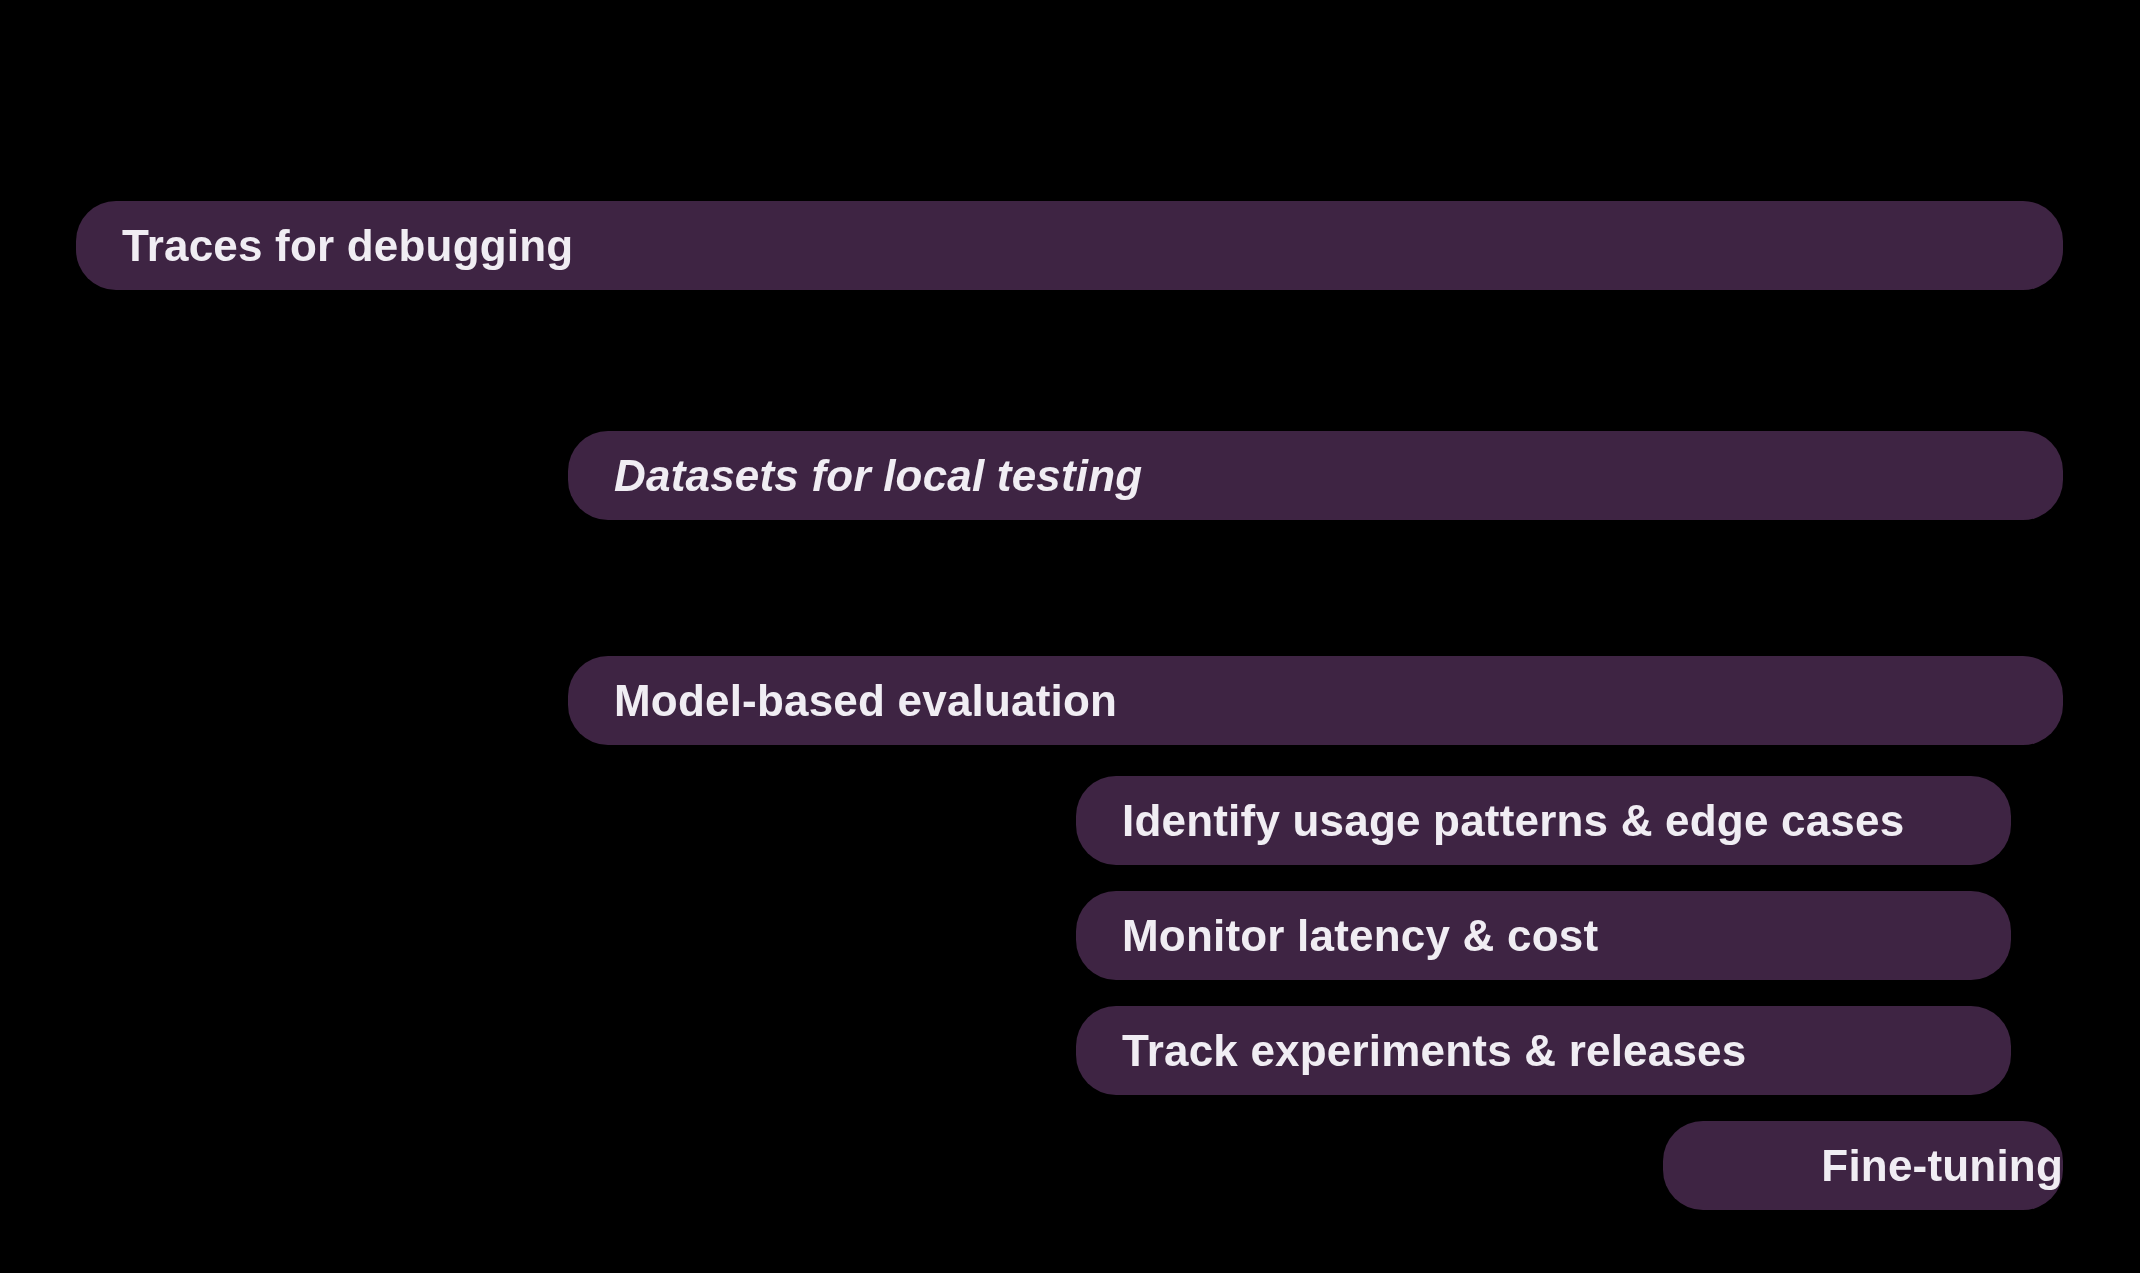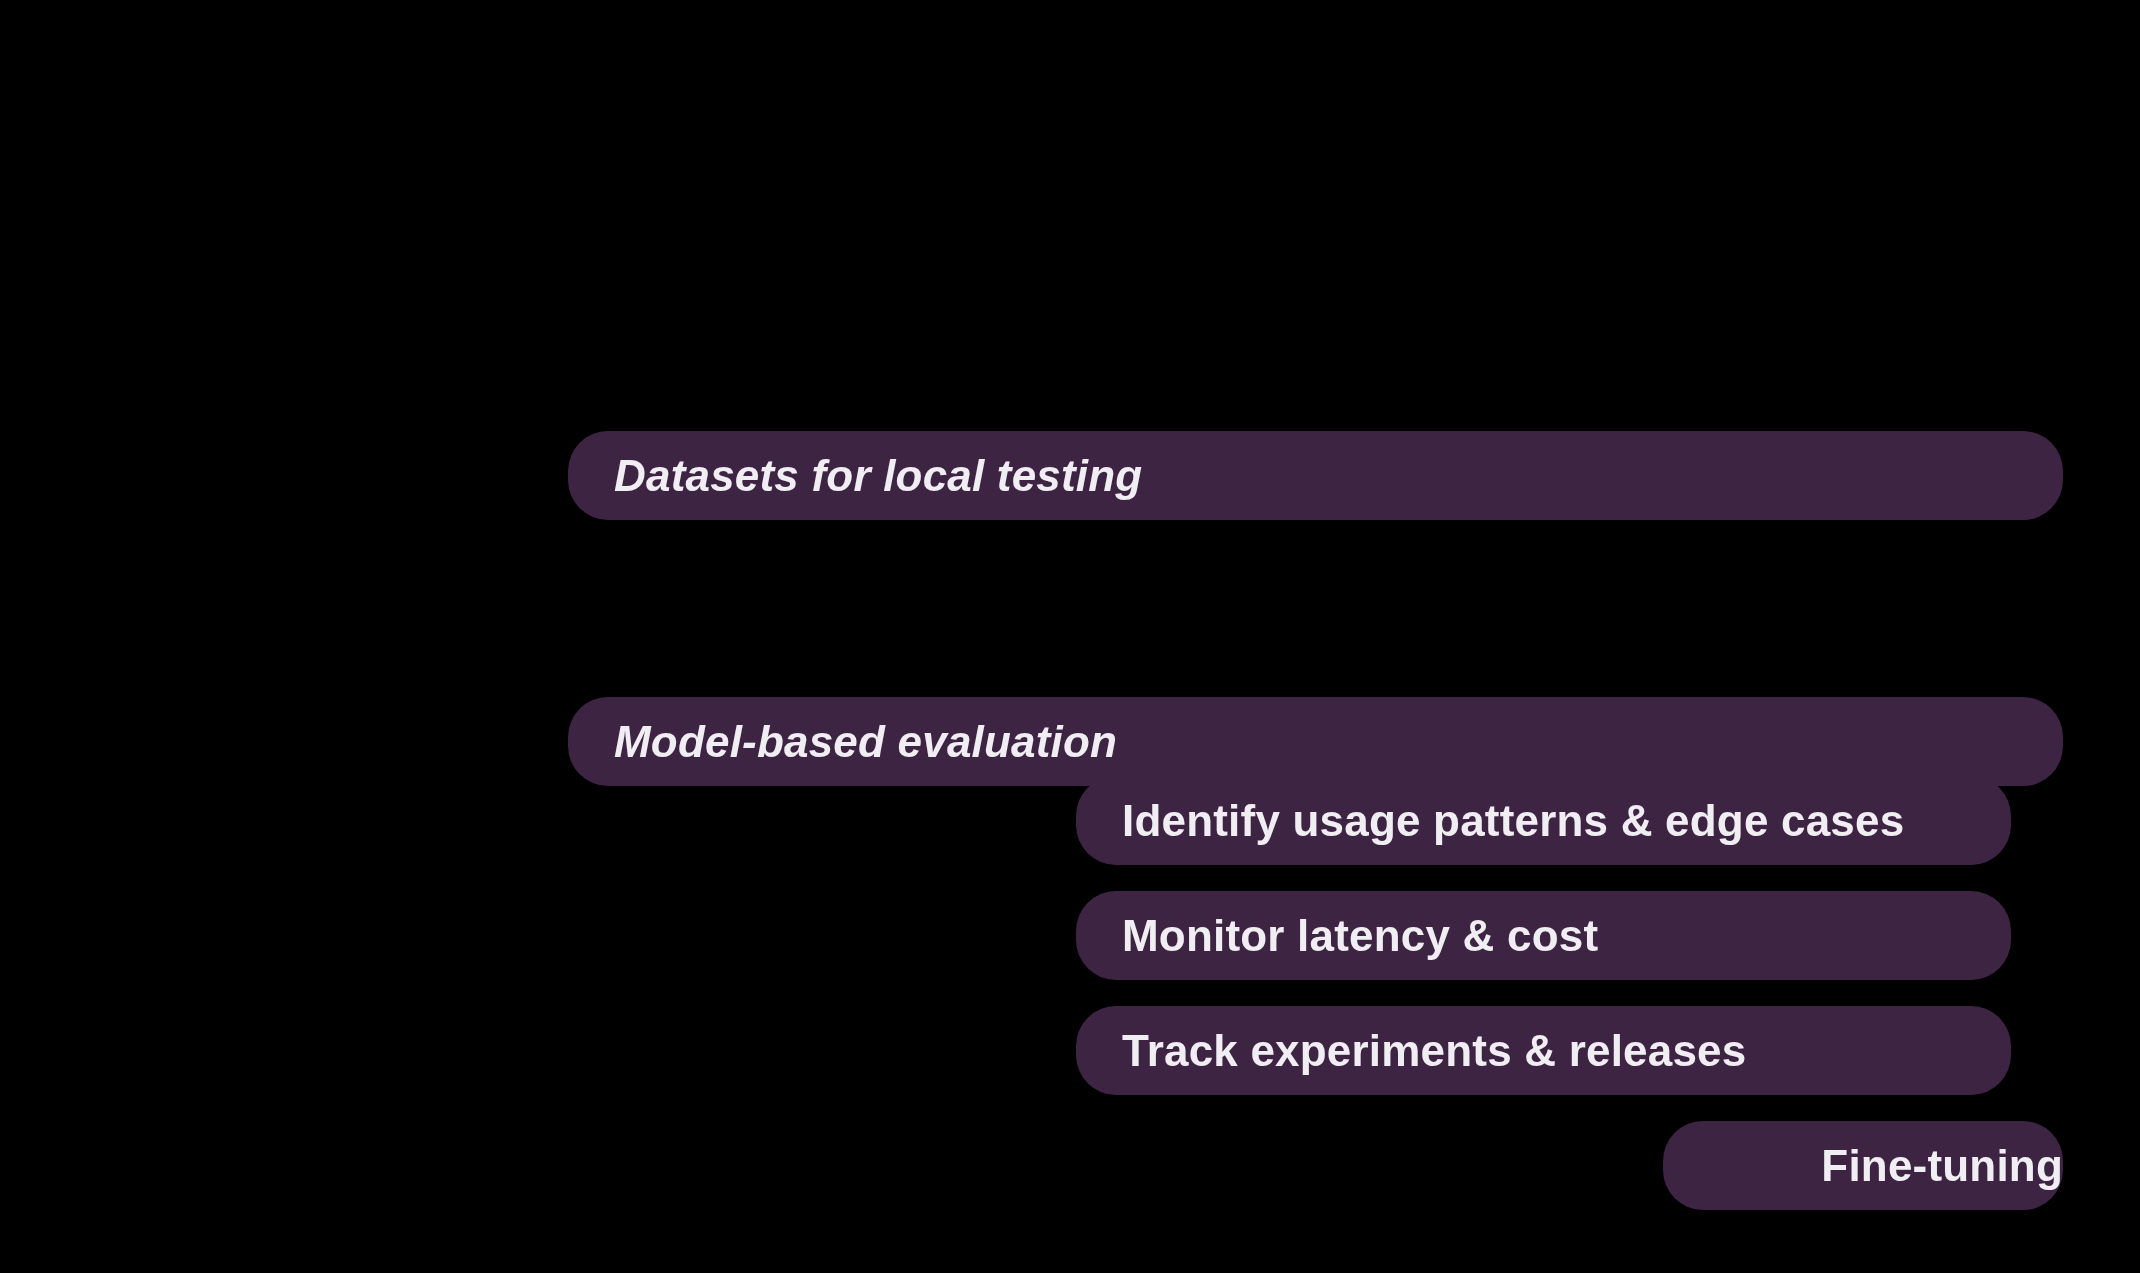--- a/index.html
+++ b/index.html
@@ -35,31 +35,34 @@
   
   .lvl1 { left: 76px;   width: 1987px; padding-left: 46px; }
   .lvl2 { left: 568px;  width: 1495px; padding-left: 46px; }
   .lvl3 { left: 1076px; width: 935px;  padding-left: 46px; }
   .lvl4 { left: 1663px; width: 400px;  justify-content: flex-end; padding-left: 0; }
   
   .row1 { top: 201px; }
   .row2 { top: 316px; }
   .row3 { top: 431px; font-style: italic; }
   .row4 { top: 546px; }
-  .row5 { top: 697px; font-style: italic; }
+  .row5 { top: 656px; }
   .row6 { top: 776px; }
   .row7 { top: 891px; }
   .row8 { top: 1006px; }
   .row9 { top: 1121px; }
 </style>
 </head>
 <body>
 
 <div id="canvas" style="--bg: #000000; --bar-fill: #3E2443; --bar-text: #F0EDF3;">
 
+  <div class="bar lvl1 row1">
+    <span class="bar-label">Traces for debugging</span>
+  </div>
 
 
   <div class="bar lvl2 row3">
     <span class="bar-label">Datasets for local testing</span>
   </div>
 
 
   <div class="bar lvl2 row5">
     <span class="bar-label">Model-based evaluation</span>
   </div>

